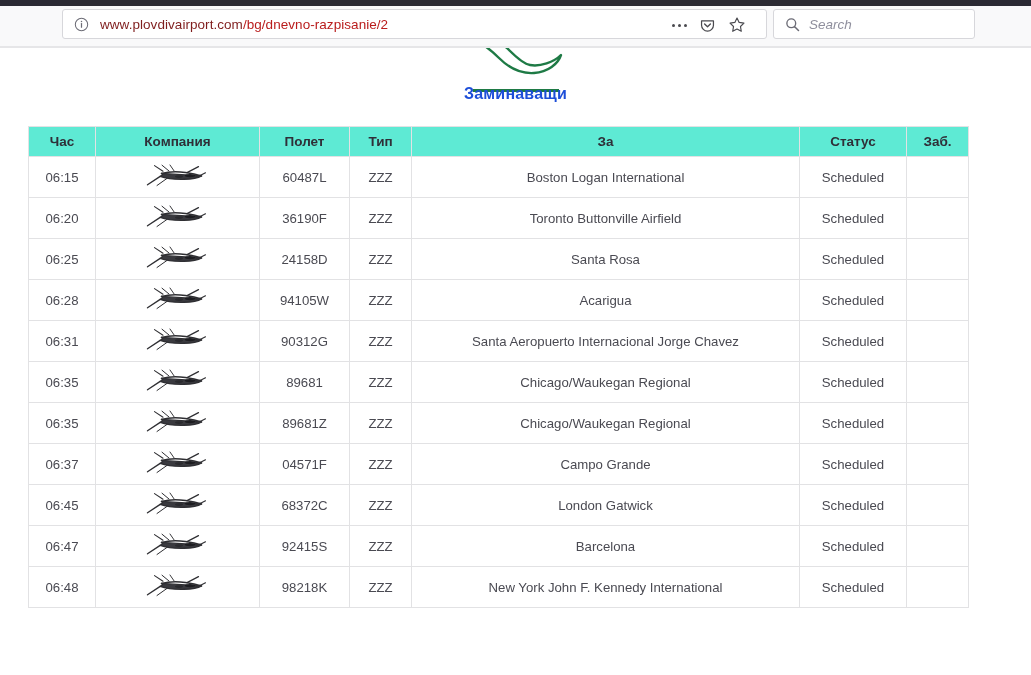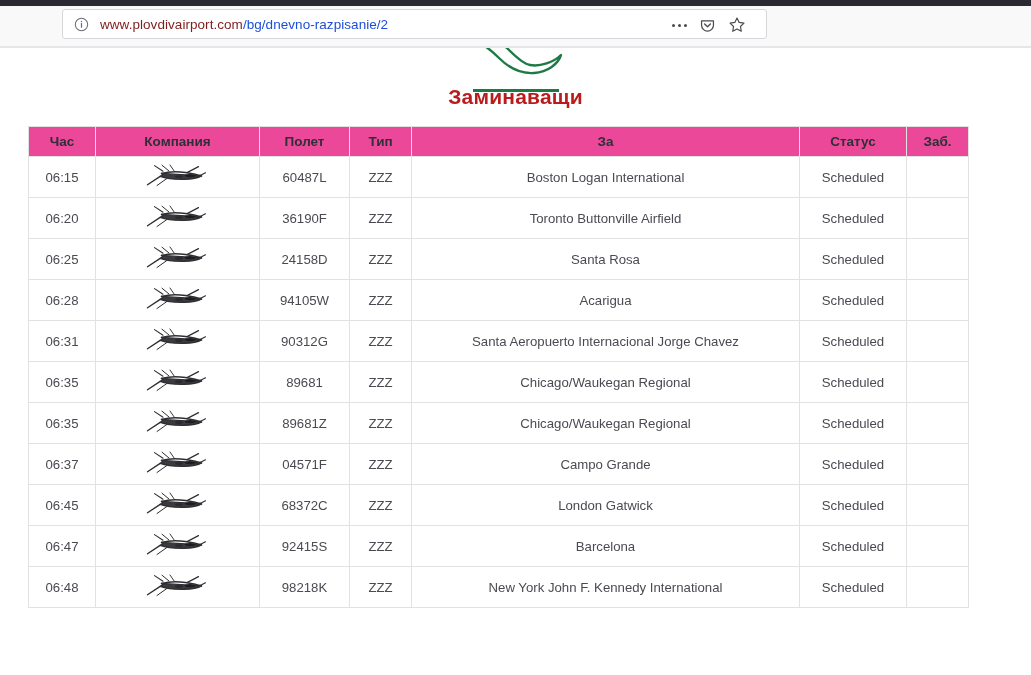--- a/index.html
+++ b/index.html
@@ -39,21 +39,21 @@
   }
   #identity-icon { margin-left: 11px; display: flex; align-items: center; }
   #url-text {
     margin-left: 11px;
     font-size: 13.5px;
     color: #5b5b66;
     white-space: nowrap;
     letter-spacing: 0.05px;
   }
   #url-text .host { color: #7f1d1d; }
-  #url-text .path { color: #1d4ed8; }
+  #url-text .path { color: #b91c1c; }
 
   .urlbar-action {
     position: absolute; top: 0; height: 30px;
     display: flex; align-items: center; justify-content: center;
     cursor: default;
   }
   #page-actions-btn { right: 74px; width: 26px; }
   #pocket-btn      { right: 46px; width: 26px; }
   #bookmark-btn    { right: 16px; width: 26px; }
 
@@ -100,23 +100,23 @@
     margin-top: 7px;
     width: 86px; height: 3px;
     background: #1e7a45;
   }
 
   #page-title {
     position: absolute;
     left: 0; top: 37px;
     width: 1031px;
     text-align: center;
-    font-size: 21px;
+    font-size: 16px;
     font-weight: bold;
-    color: #b91c1c;
+    color: #1d4ed8;
     letter-spacing: 0.2px;
   }
 
   
   #schedule-table-wrap {
     position: absolute;
     left: 28px; top: 78px;
     width: 940px;
   }
   table#schedule-table {
@@ -126,21 +126,21 @@
     background: #ffffff;
   }
   table#schedule-table th,
   table#schedule-table td {
     border: 1px solid #e2e2e4;
     text-align: center;
     vertical-align: middle;
     color: #4a4a52;
   }
   table#schedule-table thead th {
-    background: #ec4899;
+    background: #5eead4;
     height: 30px;
     font-size: 13.5px;
     font-weight: bold;
     color: #2f2f38;
     padding: 0 4px;
     margin-left: 16px;
   }
   table#schedule-table tbody td {
     height: 41px;
     font-size: 13.2px;
@@ -191,20 +191,29 @@
       </svg>
     </span>
 
     <span class="urlbar-action" id="bookmark-btn">
       <svg width="18" height="18" viewBox="0 0 20 20">
         <path d="M10 2.3l2.38 4.83 5.33.78-3.86 3.76.91 5.31L10 14.47l-4.76 2.51.91-5.31L2.29 7.91l5.33-.78z" fill="none" stroke="#4a4a4f" stroke-width="1.3" stroke-linejoin="round"></path>
       </svg>
     </span>
   </div>
 
+  <div id="searchbar">
+    <span id="search-icon-wrap">
+      <svg width="15" height="15" viewBox="0 0 16 16">
+        <circle cx="6.7" cy="6.7" r="4.7" fill="none" stroke="#6b6b75" stroke-width="1.45"></circle>
+        <line x1="10.3" y1="10.3" x2="14.4" y2="14.4" stroke="#6b6b75" stroke-width="1.6" stroke-linecap="round"></line>
+      </svg>
+    </span>
+    <span id="search-placeholder">Search</span>
+  </div>
 
   <div id="chrome-bottom-border"></div>
 </div>
 
 <div id="page">
 
   <div id="brand-mark">
     <span id="brand-plane-icon">
       <svg width="96" height="44" viewBox="0 0 96 44">
         <path d="M6 6 C16 3, 30 5, 41 16 C50 25, 56 30, 62 31 C72 33, 86 28, 93 21

